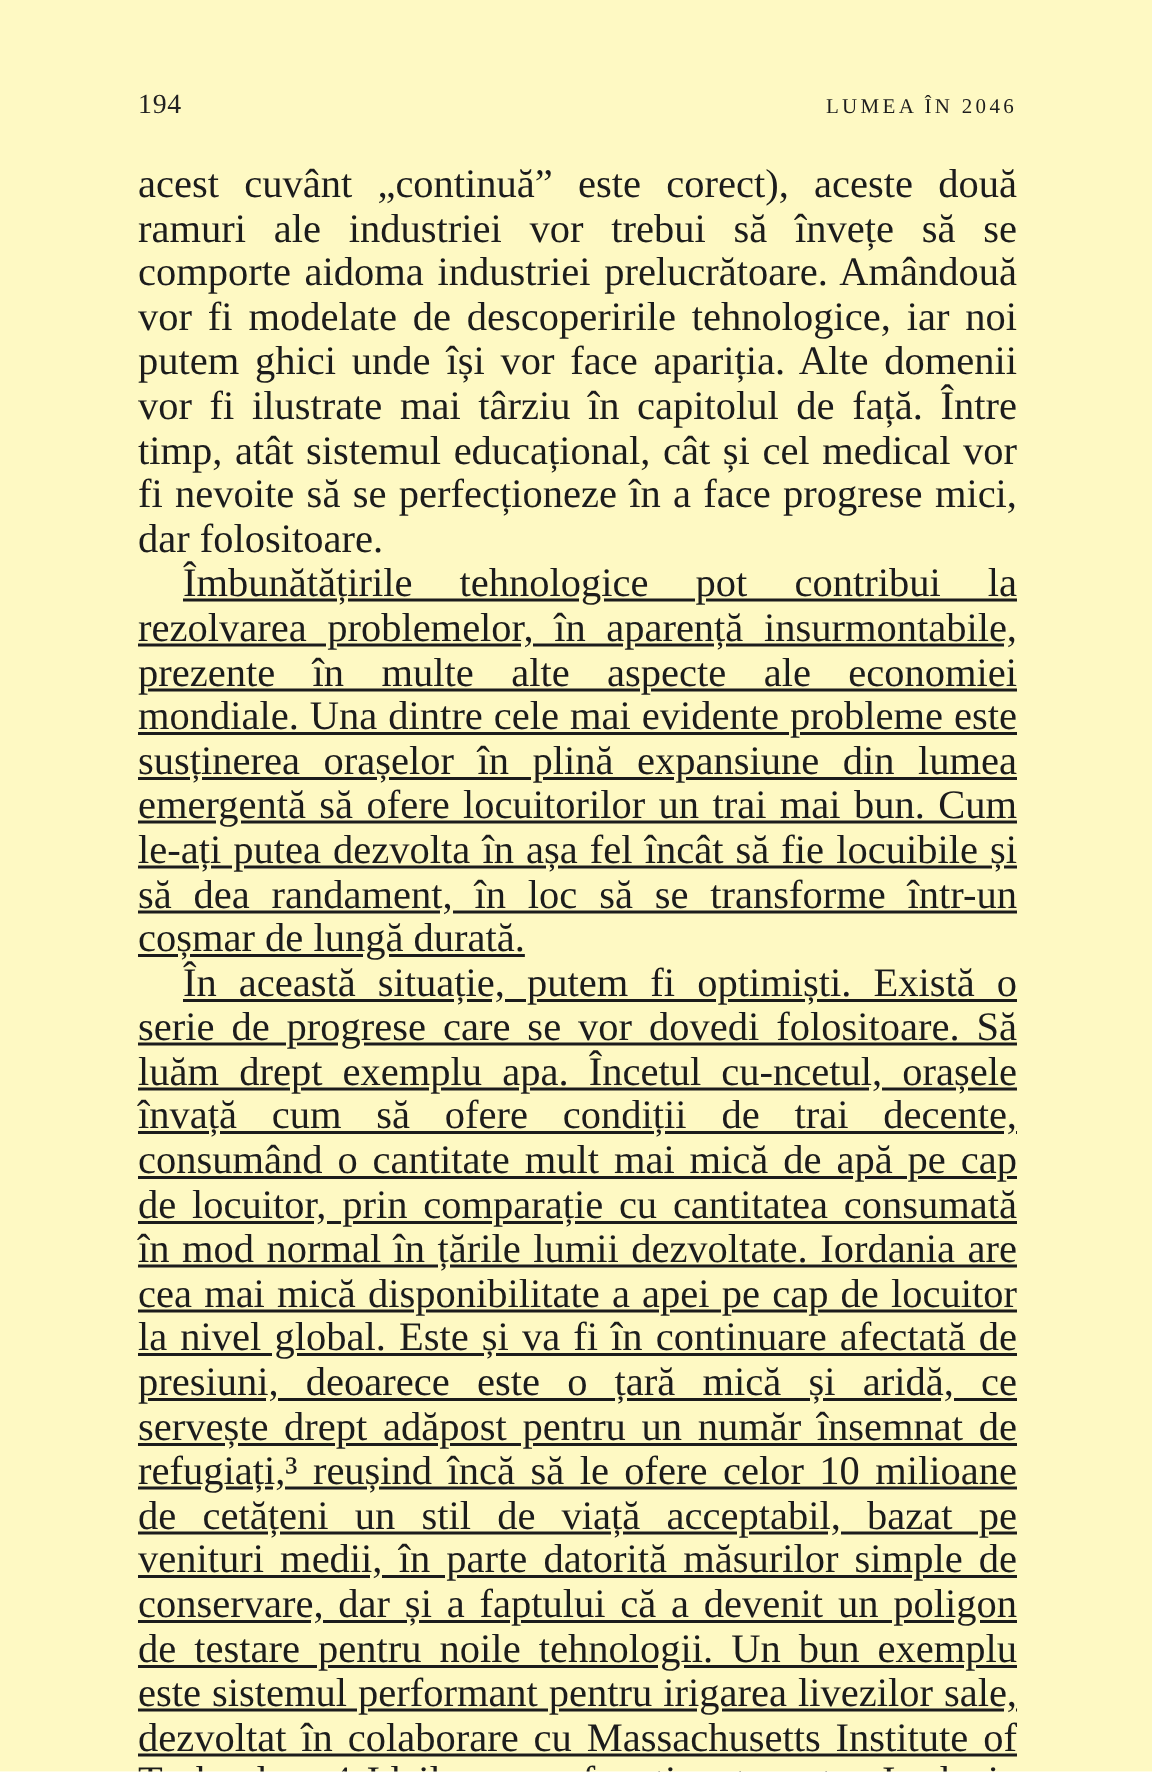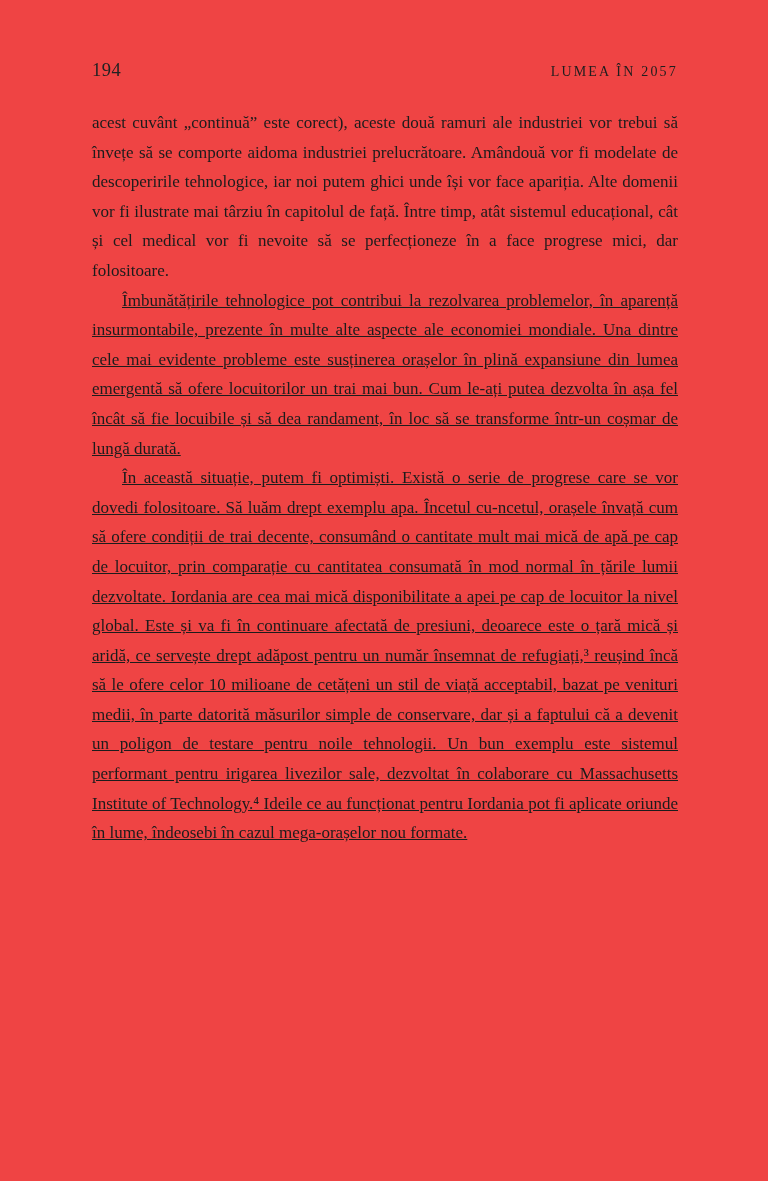--- a/index.html
+++ b/index.html
@@ -9,58 +9,58 @@
     height: 1181px;
     position: relative;
     overflow: hidden;
     font-family: "Liberation Serif", "DejaVu Serif", serif;
     color: #1c1c1c;
   }
   .page {
     position: absolute;
     inset: 0;
     padding: 60px 90px 0 92px;
-    background: #ef4444;
+    background: #fef9c3;
   }
   .header-row {
     display: flex;
     justify-content: space-between;
     align-items: baseline;
   }
   .page-number {
     font-size: 18.5px;
     letter-spacing: 0.5px;
     color: #222222;
   }
   .running-title {
     font-size: 14px;
     letter-spacing: 2.2px;
     color: #1e1e1e;
   }
   .body-text {
     margin-top: 27px;
   }
   .para {
-    font-size: 17px;
+    font-size: 27px;
     line-height: 29.6px;
     text-align: justify;
     text-justify: inter-word;
     color: #1c1c1c;
   }
   .para.indent {
     text-indent: 30px;
     text-decoration: underline;
   }
 </style>
 </head>
 <body>
 
 <div class="page">
   <div class="header-row">
     <span class="page-number">194</span>
-    <span class="running-title">LUMEA ÎN 2057</span>
+    <span class="running-title">LUMEA ÎN 2046</span>
   </div>
   <div class="body-text">
       <p class="para">acest cuvânt „continuă” este corect), aceste două ramuri ale industriei vor trebui să învețe să se comporte aidoma industriei prelucrătoare. Amândouă vor fi modelate de descoperirile tehnologice, iar noi putem ghici unde își vor face apariția. Alte domenii vor fi ilustrate mai târziu în capitolul de față. Între timp, atât sistemul educațional, cât și cel medical vor fi nevoite să se perfecționeze în a face progrese mici, dar folositoare.</p>
       <p class="para indent">Îmbunătățirile tehnologice pot contribui la rezolvarea problemelor, în aparență insurmontabile, prezente în multe alte aspecte ale economiei mondiale. Una dintre cele mai evidente probleme este susținerea orașelor în plină expansiune din lumea emergentă să ofere locuitorilor un trai mai bun. Cum le-ați putea dezvolta în așa fel încât să fie locuibile și să dea randament, în loc să se transforme într-un coșmar de lungă durată.</p>
       <p class="para indent">În această situație, putem fi optimiști. Există o serie de progrese care se vor dovedi folositoare. Să luăm drept exemplu apa. Încetul cu-ncetul, orașele învață cum să ofere condiții de trai decente, consumând o cantitate mult mai mică de apă pe cap de locuitor, prin comparație cu cantitatea consumată în mod normal în țările lumii dezvoltate. Iordania are cea mai mică disponibilitate a apei pe cap de locuitor la nivel global. Este și va fi în continuare afectată de presiuni, deoarece este o țară mică și aridă, ce servește drept adăpost pentru un număr însemnat de refugiați,³ reușind încă să le ofere celor 10 milioane de cetățeni un stil de viață acceptabil, bazat pe venituri medii, în parte datorită măsurilor simple de conservare, dar și a faptului că a devenit un poligon de testare pentru noile tehnologii. Un bun exemplu este sistemul performant pentru irigarea livezilor sale, dezvoltat în colaborare cu Massachusetts Institute of Technology.⁴ Ideile ce au funcționat pentru Iordania pot fi aplicate oriunde în lume, îndeosebi în cazul mega-orașelor nou formate.</p>
     </div>
 </div>
 
 </body></html>

